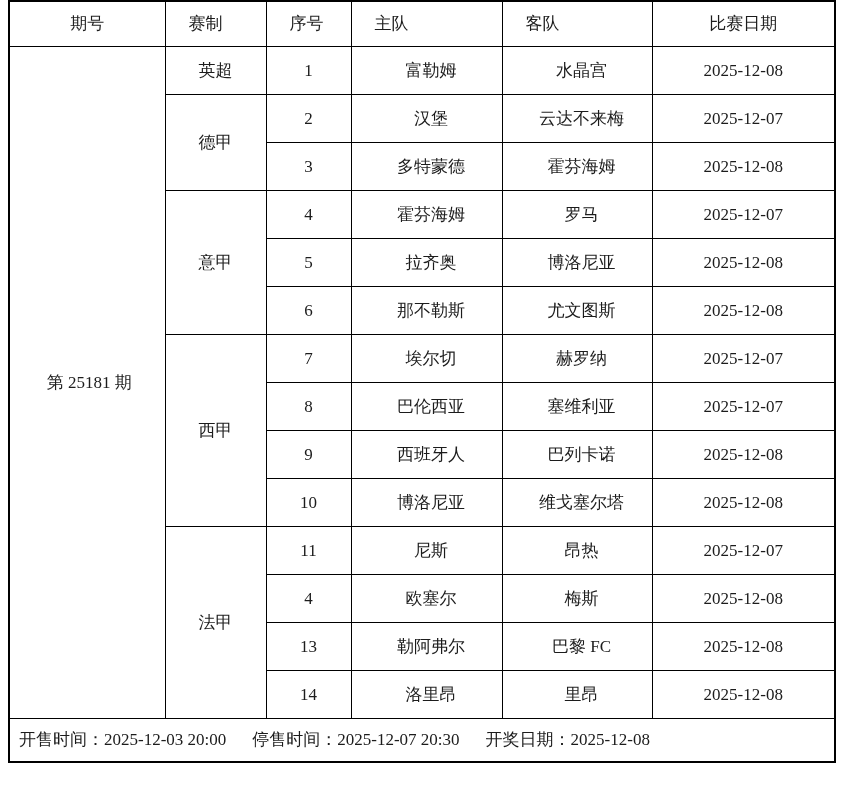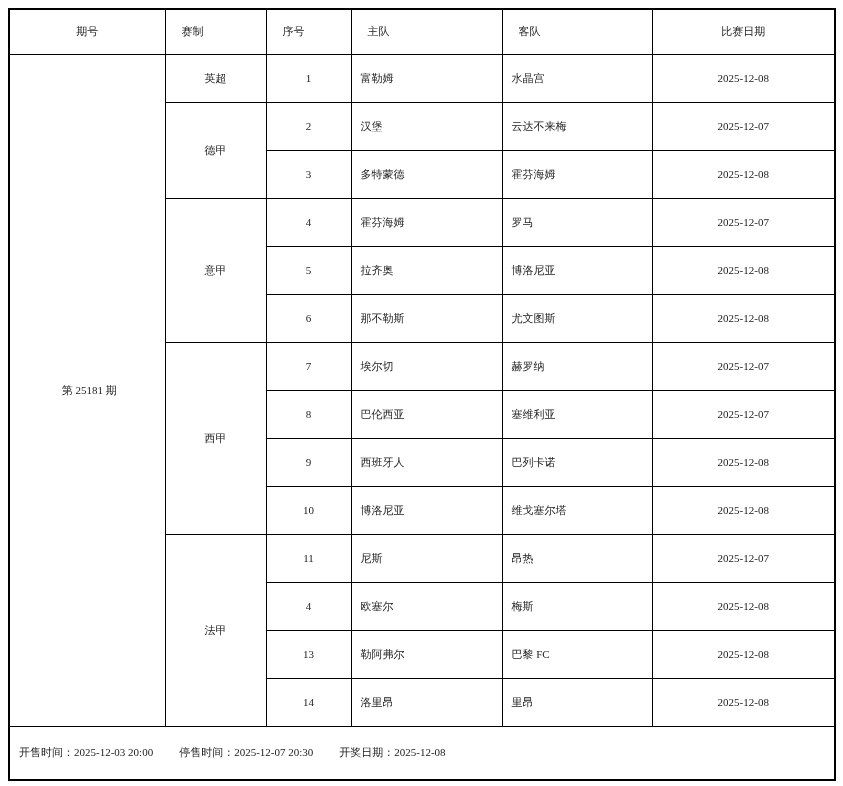--- a/index.html
+++ b/index.html
@@ -12,45 +12,45 @@
   }
   .sheet {
     position: relative;
     width: 843px;
     height: 786px;
     background: #ffffff;
   }
   table.schedule {
     position: absolute;
     left: 8px;
-    top: 8px;
+    top: 0;
     border-collapse: collapse;
     border: 2px solid #000000;
     table-layout: fixed;
     width: 826px;
-    font-size: 11px;
+    font-size: 17px;
     line-height: 1;
   }
   table.schedule th,
   table.schedule td {
     border: 1px solid #000000;
     vertical-align: middle;
     overflow: hidden;
     white-space: nowrap;
   }
   tr.header-row { height: 45px; }
   tr.match-row { height: 48px; }
-  tr.footer-row { height: 54px; }
+  tr.footer-row { height: 44px; }
   th { font-weight: normal; }
-  .al { text-align: left; padding-left: 16px; }
+  .al { text-align: left; padding-left: 23px; }
   .ac { text-align: center; }
   td.period-cell { text-align: center; padding-left: 4px; }
   td.league-cell { text-align: center; }
   td.seq-cell { text-align: center; }
-  td.team-cell { text-align: left; padding-left: 9px; }
+  td.team-cell { text-align: center; padding-left: 9px; }
   td.date-cell { text-align: center; }
   td.footer-cell { text-align: left; padding-left: 9px; }
   .footer-part { margin-right: 26px; }
   .footer-part:last-child { margin-right: 0; }
 </style>
 </head>
 <body>
 
 <div class="sheet">
   <table class="schedule">

